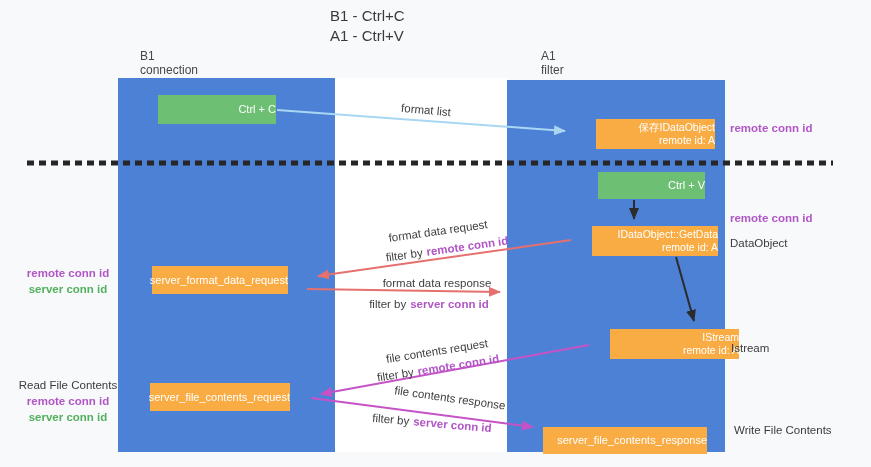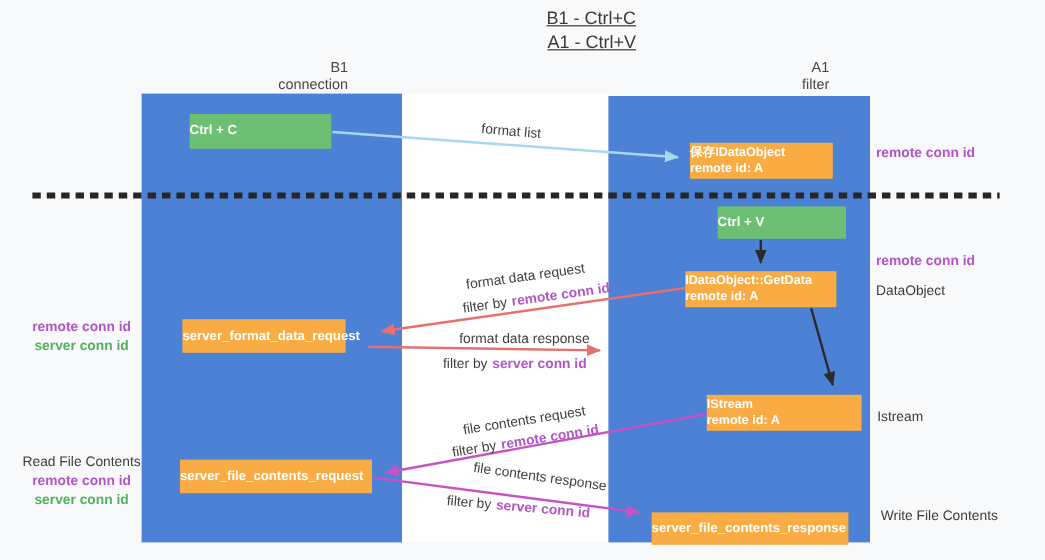--- a/index.html
+++ b/index.html
@@ -2,33 +2,33 @@
 <html><head>
 <meta charset="utf-8">
 <style>
   html,body{margin:0;padding:0;background:#f8f9fa;}
   .stage{
     position:relative;width:871px;height:467px;overflow:hidden;
     background:#f8f9fa;
     font-family:"Liberation Sans","DejaVu Sans",sans-serif;
     color:#3f3f3f;
   }
-  .title{position:absolute;left:330px;top:6px;width:200px;text-align:right;
-    font-size:15px;line-height:20px;color:#3a3a3a;text-decoration:underline;}
-  .col-head{position:absolute;top:49px;width:150px;text-align:right;
+  .title{position:absolute;left:330px;top:6px;width:200px;text-align:left;
+    font-size:15px;line-height:20px;color:#3a3a3a;}
+  .col-head{position:absolute;top:49px;width:150px;text-align:left;
     font-size:12px;line-height:14px;color:#464646;}
   .gap-panel{position:absolute;left:335px;top:78px;width:172px;height:374px;background:#ffffff;}
   .column{position:absolute;background:#4d81d6;}
   .col-left{left:118px;top:78px;width:217px;height:374px;}
   .col-right{left:507px;top:80px;width:218px;height:372px;}
-  .box{position:absolute;display:flex;flex-direction:column;align-items:flex-start;justify-content:center;
-    color:#ffffff;font-size:11px;line-height:13px;text-align:center;white-space:nowrap;z-index:3;font-weight:bold;}
+  .box{position:absolute;display:flex;flex-direction:column;align-items:flex-end;justify-content:center;
+    color:#ffffff;font-size:11px;line-height:13px;text-align:center;white-space:nowrap;z-index:3;}
   .box.orange{background:#f9ac44;}
   .box.green{background:#6dbf73;}
-  .box.two{font-size:10.5px;}
+  .box.two{font-size:10.5px;margin-left:21px;}
   svg.overlay{position:absolute;left:0;top:0;z-index:5;pointer-events:none;}
   .msg{position:absolute;font-size:11.5px;color:#3f3f3f;white-space:nowrap;z-index:6;
     transform:translate(-50%,-50%);}
   .msg .key{margin-left:4px;font-weight:bold;color:#b156c6;}
   .purple{color:#b156c6;font-weight:bold;}
   .greenlbl{color:#52b05e;font-weight:bold;}
   .side-group{position:absolute;width:100px;text-align:center;font-size:11.5px;line-height:16px;z-index:6;}
   .side-right{position:absolute;font-size:11.5px;white-space:nowrap;z-index:6;}
   .darklbl{color:#3c3c3c;font-weight:normal;}
 </style>
@@ -76,21 +76,21 @@
   <div class="box orange" style="left:152px;top:266px;width:136px;height:28px">
     <span>server_format_data_request</span>
   </div>
 
 
   <div class="box orange two" style="left:589px;top:329px;width:129px;height:30px">
     <span>IStream</span>
     <span>remote id: A</span>
   </div>
 
-  <div class="box orange" style="left:150px;top:383px;width:160px;height:28px">
+  <div class="box orange" style="left:150px;top:383px;width:140px;height:28px">
     <span>server_file_contents_request</span>
   </div>
 
   <div class="box orange" style="left:543px;top:427px;width:164px;height:27px">
     <span>server_file_contents_response</span>
   </div>
 
   <svg class="overlay" width="871" height="467" viewBox="0 0 871 467">
     <defs>
       <marker id="mBlue" markerWidth="8" markerHeight="7" refX="5.5" refY="2.5" orient="auto">

